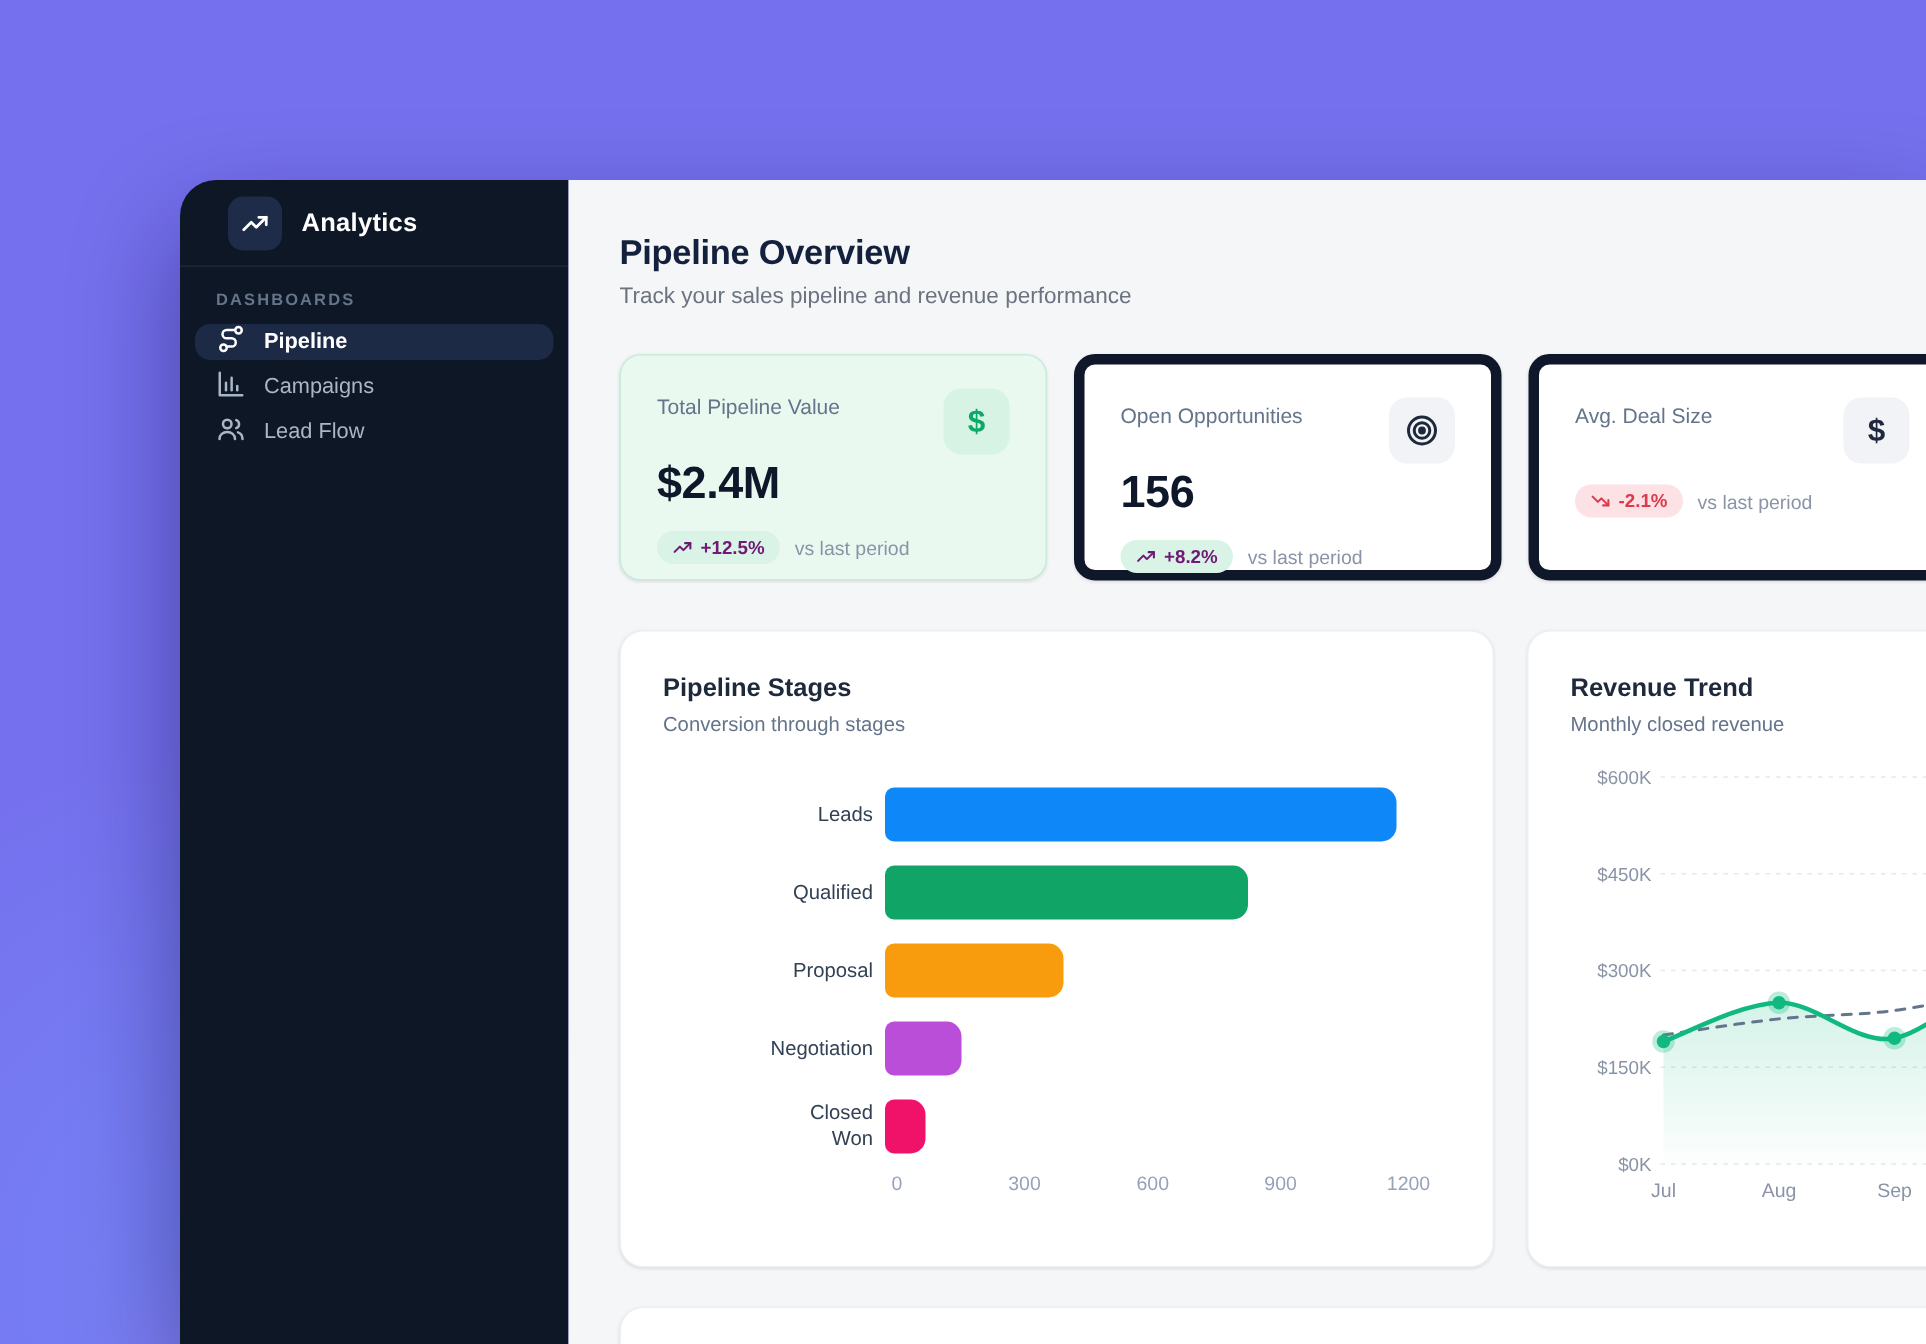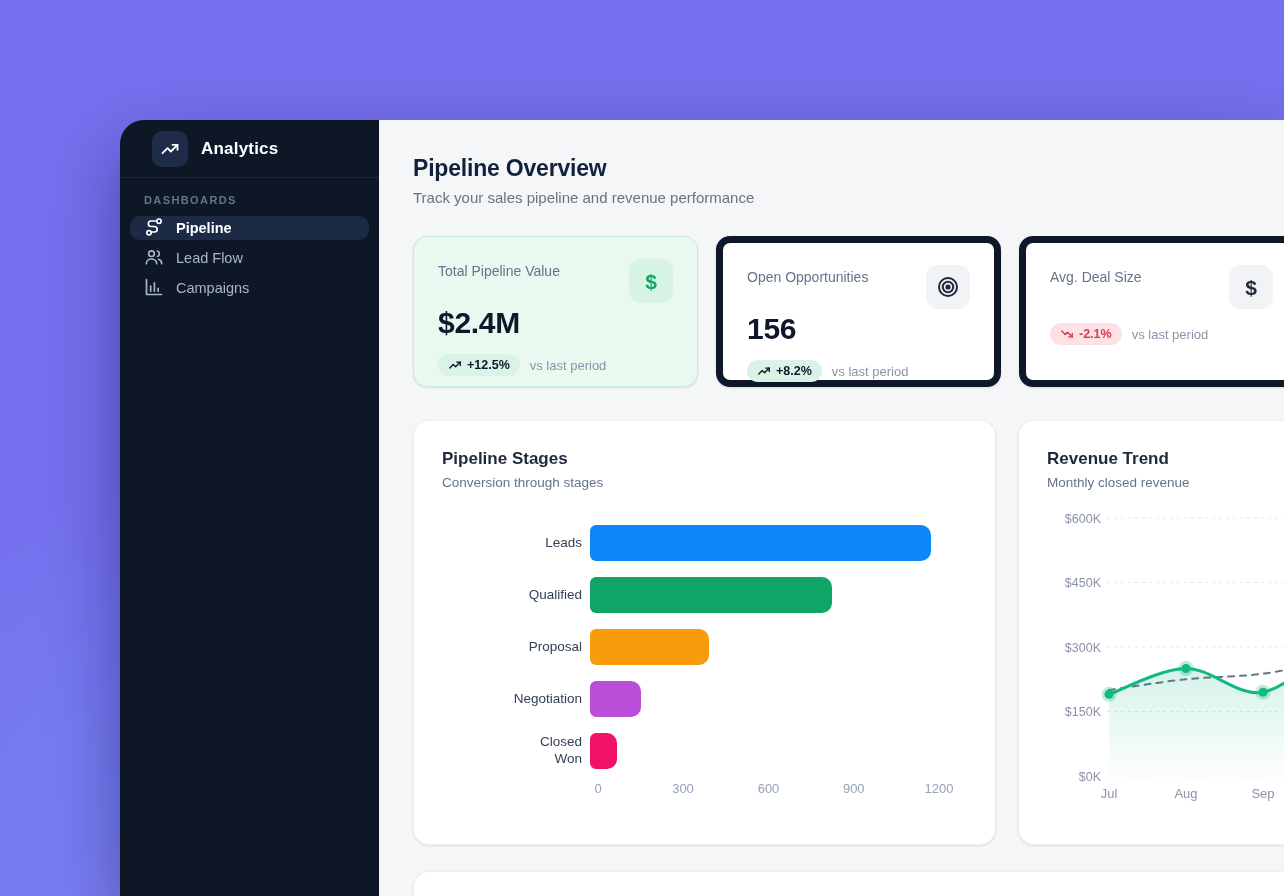--- a/index.html
+++ b/index.html
@@ -45,21 +45,21 @@
   }
   .stat-card.highlight { background:#e9f9f0; border:1px solid #c8ecda; }
   .stat-top { display:flex; justify-content:space-between; align-items:flex-start; }
   .stat-label { font-size:14px; color:#64748b; padding-top:4px; }
   .icon-box { width:44px; height:44px; border-radius:12px; background:#f1f3f6; display:flex; align-items:center; justify-content:center; color:#1e293b; }
   .stat-card.highlight .icon-box { background:#d7f3e3; color:#0da969; }
   .icon-box .dollar { font-size:21px; font-weight:600; line-height:1; }
   .stat-value { font-size:30px; font-weight:800; color:#0f172a; margin-top:3px; letter-spacing:-0.3px; }
   .stat-footer { display:flex; align-items:center; margin-top:14px; }
   .badge { display:inline-flex; align-items:center; gap:5px; padding:4px 10px; border-radius:999px; font-size:12.5px; font-weight:700; }
-  .trend-up .badge { background:#d9f4e6; color:#0f172a; }
+  .trend-up .badge { background:#d9f4e6; color:#701a75; }
   .trend-down .badge { background:#fce1e5; color:#dc3a4e; }
   .delta-note { margin-left:10px; font-size:13px; color:#8a94a6; }
 
   
   .charts-row { display:flex; gap:22px; margin-top:33px; }
   .chart-card {
     width:583px; flex:0 0 583px; height:425px; background:#fff; border:1px solid #edf0f3;
     border-radius:16px; padding:28px;
     box-shadow:0 1px 2px rgba(15,23,42,0.05), 0 1px 3px rgba(15,23,42,0.06);
   }
@@ -108,38 +108,38 @@
             <circle cx="6" cy="19" r="2.6"></circle>
               <circle cx="18" cy="5" r="2.6"></circle>
             <path d="M9.5 18h3a3.3 3.3 0 0 0 0-6.6h-4a3.3 3.3 0 0 1 0-6.6h6"></path>
           </svg>
         </span>
         <span>Pipeline</span>
       </div>
       <div class="nav-item">
         <span>
           <svg width="20" height="20" viewBox="0 0 24 24" fill="none" stroke="currentColor" stroke-width="2" stroke-linecap="round" stroke-linejoin="round">
+            <path d="M3 3v18h18"></path>
+              <path d="M8 17v-6"></path>
+              <path d="M12.5 17V7"></path>
+              <path d="M17 17v-3.5"></path>
+          </svg>
+        </span>
+        <span>Campaigns</span>
+      </div>
+      <div class="nav-item">
+        <span>
+          <svg width="20" height="20" viewBox="0 0 24 24" fill="none" stroke="currentColor" stroke-width="2" stroke-linecap="round" stroke-linejoin="round">
             <circle cx="9" cy="8" r="3.4"></circle>
               <path d="M2.8 20c0-3.4 2.8-5.6 6.2-5.6s6.2 2.2 6.2 5.6"></path>
             <path d="M16.2 4.9a3.4 3.4 0 0 1 0 6.4"></path>
               <path d="M17.6 14.7c2.2.7 3.6 2.6 3.6 5.3"></path>
           </svg>
         </span>
         <span>Lead Flow</span>
-      </div>
-      <div class="nav-item">
-        <span>
-          <svg width="20" height="20" viewBox="0 0 24 24" fill="none" stroke="currentColor" stroke-width="2" stroke-linecap="round" stroke-linejoin="round">
-            <path d="M3 3v18h18"></path>
-              <path d="M8 17v-6"></path>
-              <path d="M12.5 17V7"></path>
-              <path d="M17 17v-3.5"></path>
-          </svg>
-        </span>
-        <span>Campaigns</span>
       </div>
     </nav>
   </aside>
 
   <main class="main">
     <h1 class="page-title">Pipeline Overview</h1>
     <p class="page-subtitle">Track your sales pipeline and revenue performance</p>
 
     <div class="stats-row">
       <div class="stat-card trend-up highlight">

